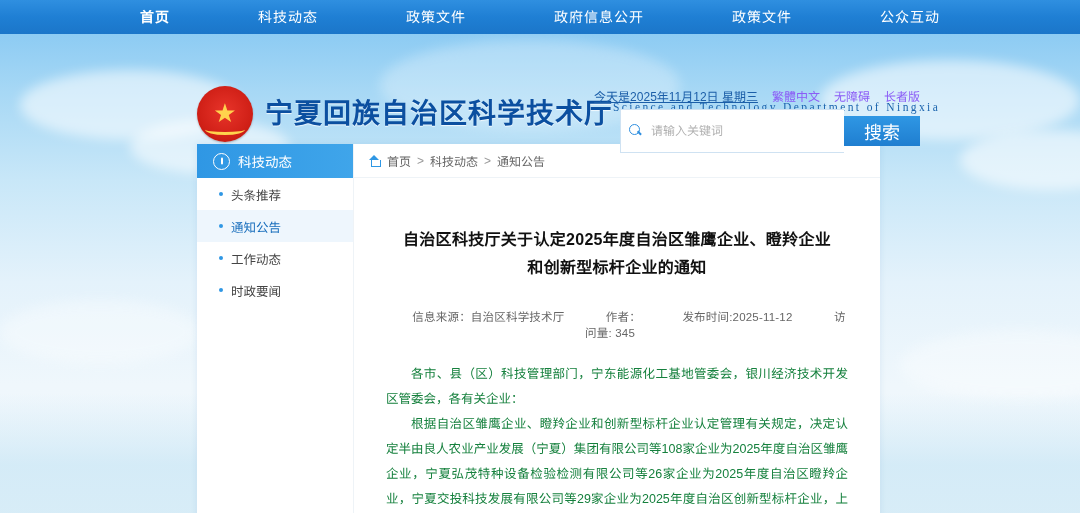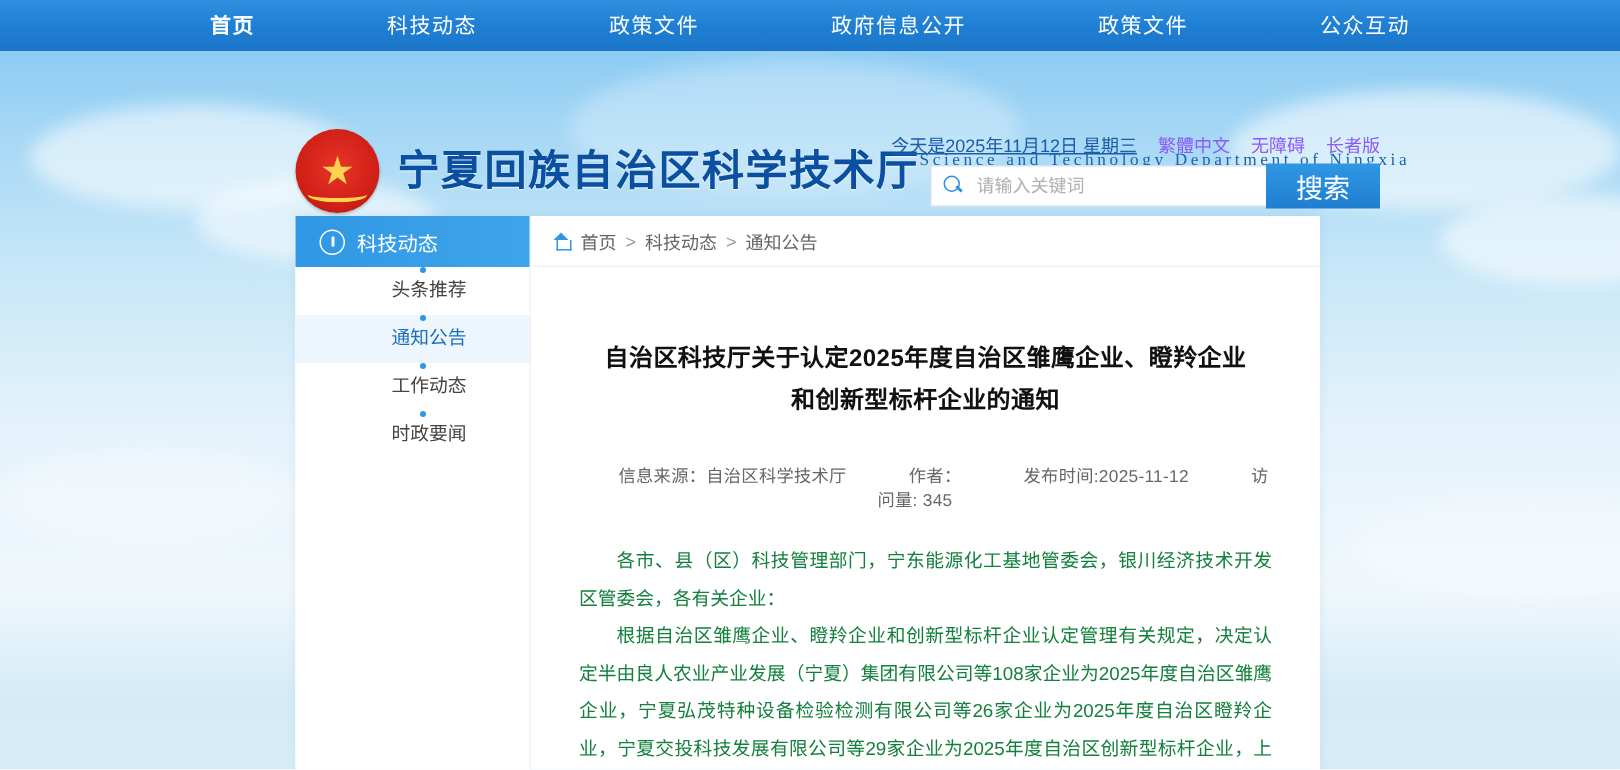--- a/index.html
+++ b/index.html
@@ -131,21 +131,21 @@
 
   .searchbar {
     position: absolute;
     right: 160px;
     top: 75px;
     display: flex;
     align-items: center;
   }
   .search-input-wrap {
     width: 224px;
-    height: 28px;
+    height: 44px;
     background: #ffffff;
     border: 1px solid #cfe2f2;
     border-right: none;
     display: flex;
     align-items: center;
     padding-left: 8px;
     gap: 6px;
   }
   .search-glass {
     width: 14px; height: 14px; flex: none;
@@ -233,21 +233,20 @@
   }
   .sb-item {
     height: 32px;
     display: flex;
     align-items: center;
     padding-left: 22px;
     font-size: 12.5px;
     color: #444;
     cursor: pointer;
     position: relative;
-    flex-direction: column;
   }
   .sb-item .dot {
     width: 4px; height: 4px;
     background: #2f97e4;
     border-radius: 50%;
     margin-right: 8px;
     flex: none;
   }
   .sb-item.active {
     background: #eef6fd;

